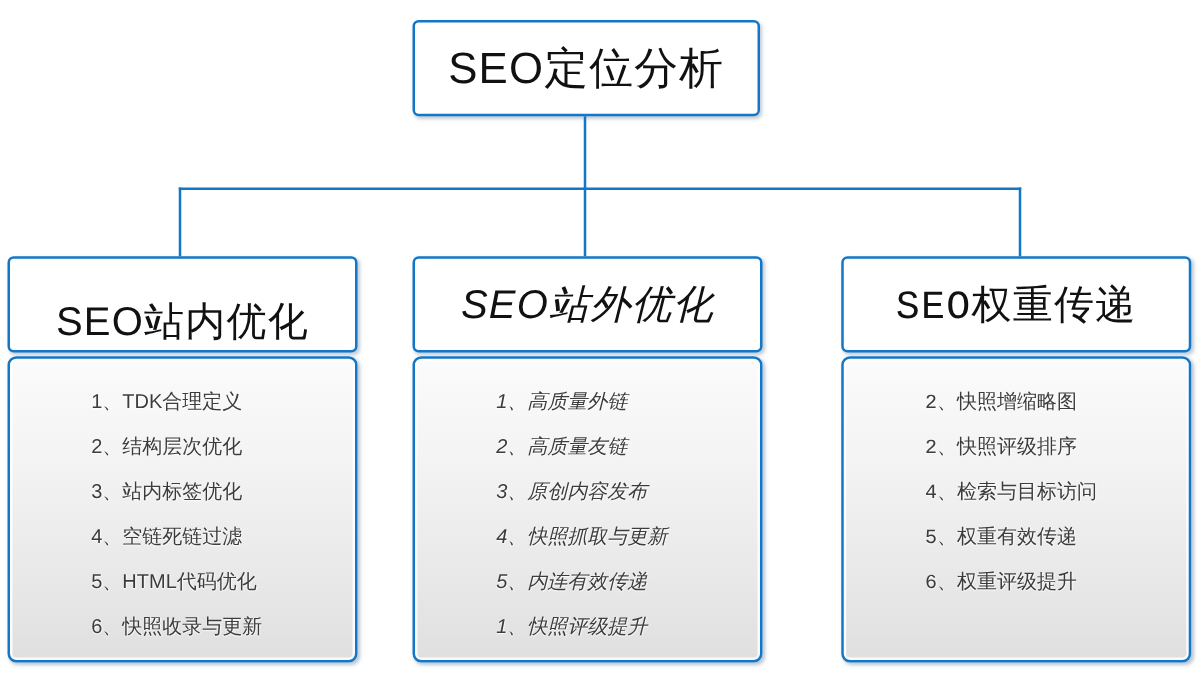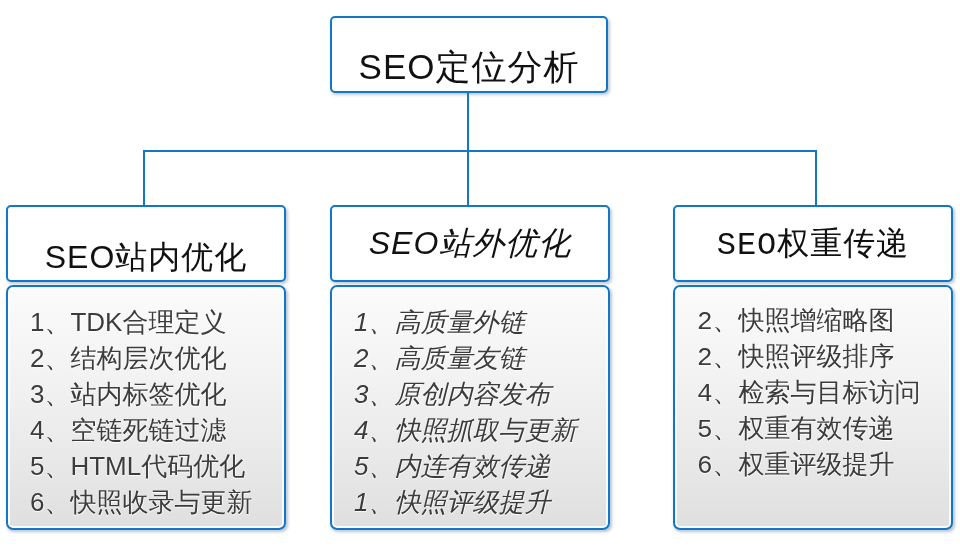--- a/index.html
+++ b/index.html
@@ -26,21 +26,20 @@
     align-items: center;
     justify-content: center;
     box-shadow: 1.5px 2px 3px rgba(120, 140, 165, 0.45);
     color: #111111;
   }
   .root-box {
     left: 330px; top: 16px;
     width: 278px; height: 77px;
     font-size: 35px;
     letter-spacing: 1px;
-    align-items: flex-end;
   }
   .col-header {
     top: 205px;
     width: 280px; height: 77px;
     font-size: 32px;
     letter-spacing: 1px;
   }
   .col-list {
     position: absolute;
     box-sizing: border-box;
@@ -54,25 +53,26 @@
   }
   .col-0 { left: 6px; align-items: flex-end; }
   .col-1 { left: 330px; font-style: italic; }
   .col-2 { left: 673px; font-family: Liberation Mono, monospace; }
   .col-list ul {
     list-style: none;
     margin: 0;
     padding: 0;
   }
   .col-list li {
-    font-size: 26px;
+    font-size: 16px;
     line-height: 36px;
     color: #3c3c3c;
     text-shadow: 0 1px 1px rgba(255,255,255,0.95), 1px 0 1px rgba(255,255,255,0.7);
     white-space: nowrap;
+    margin-left: 43px;
   }
   
   .line {
     position: absolute;
     background: var(--line-blue);
   }
 </style>
 </head>
 <body>
 

